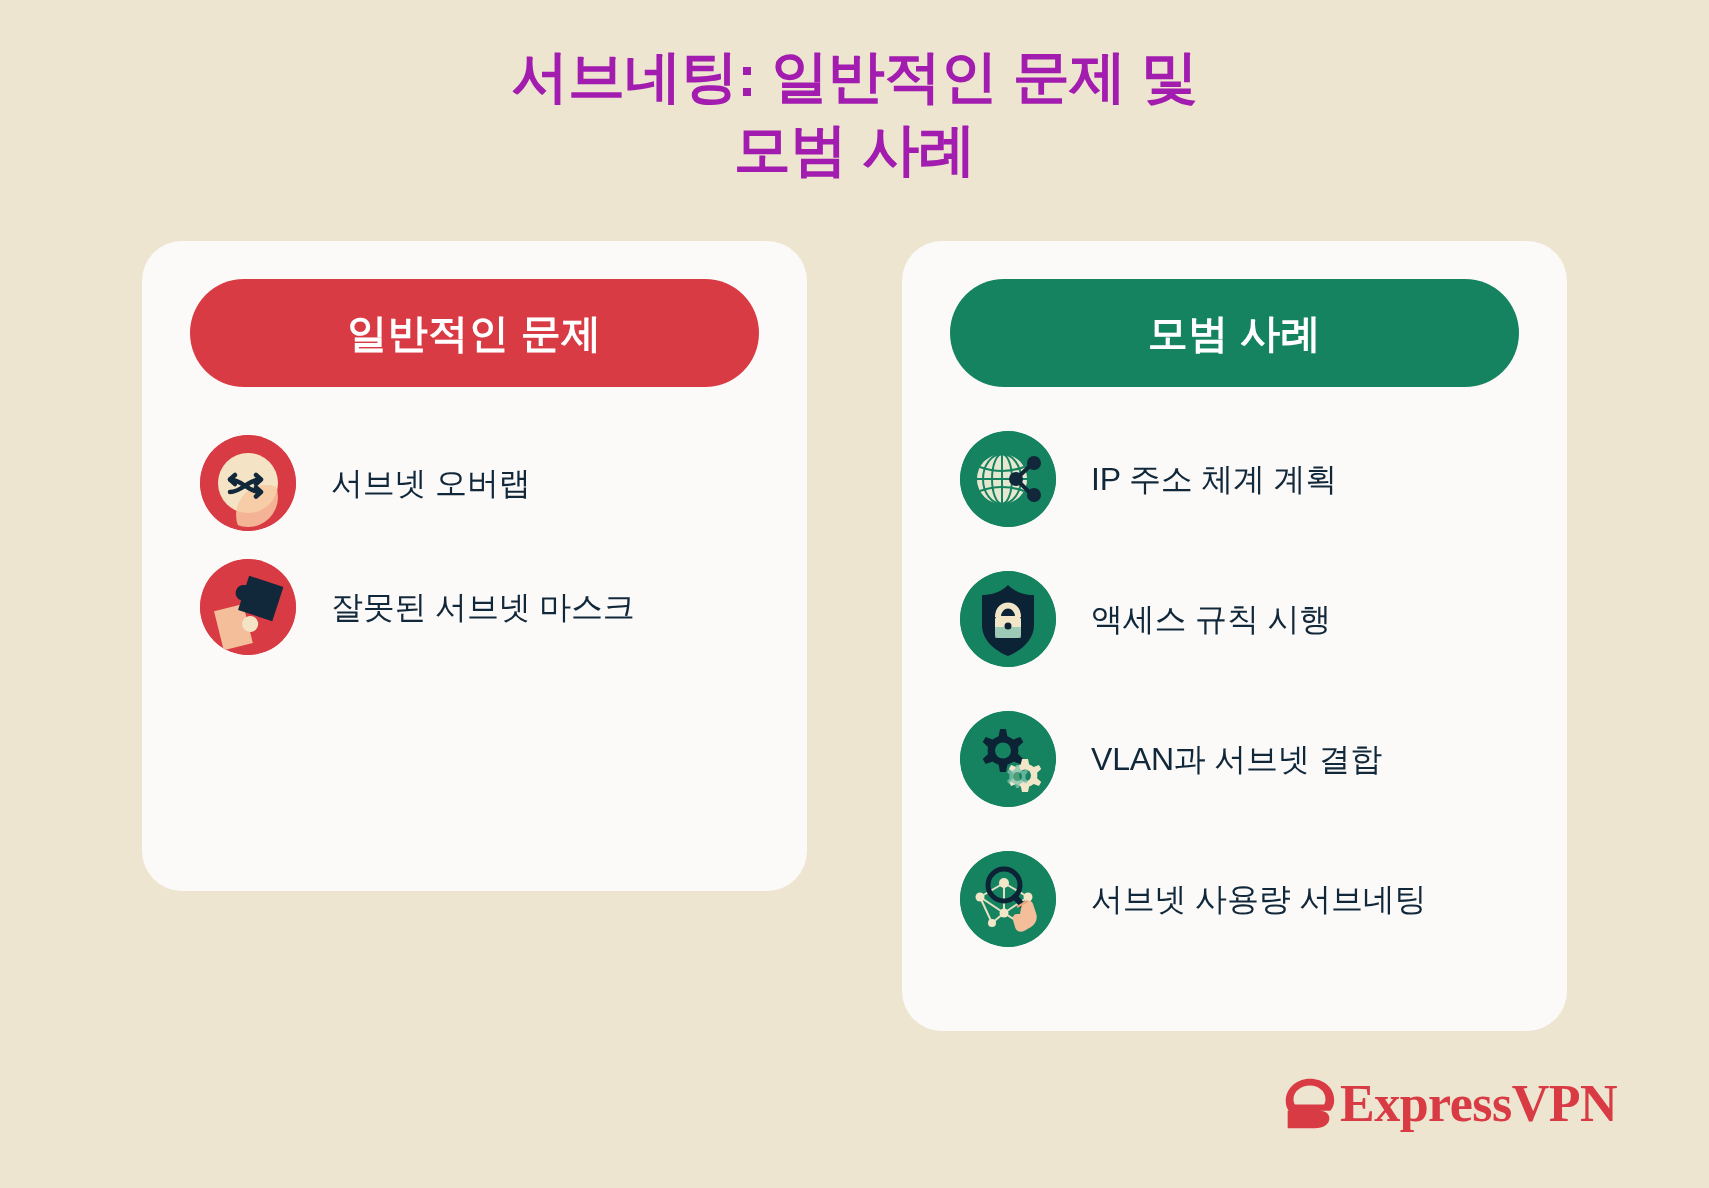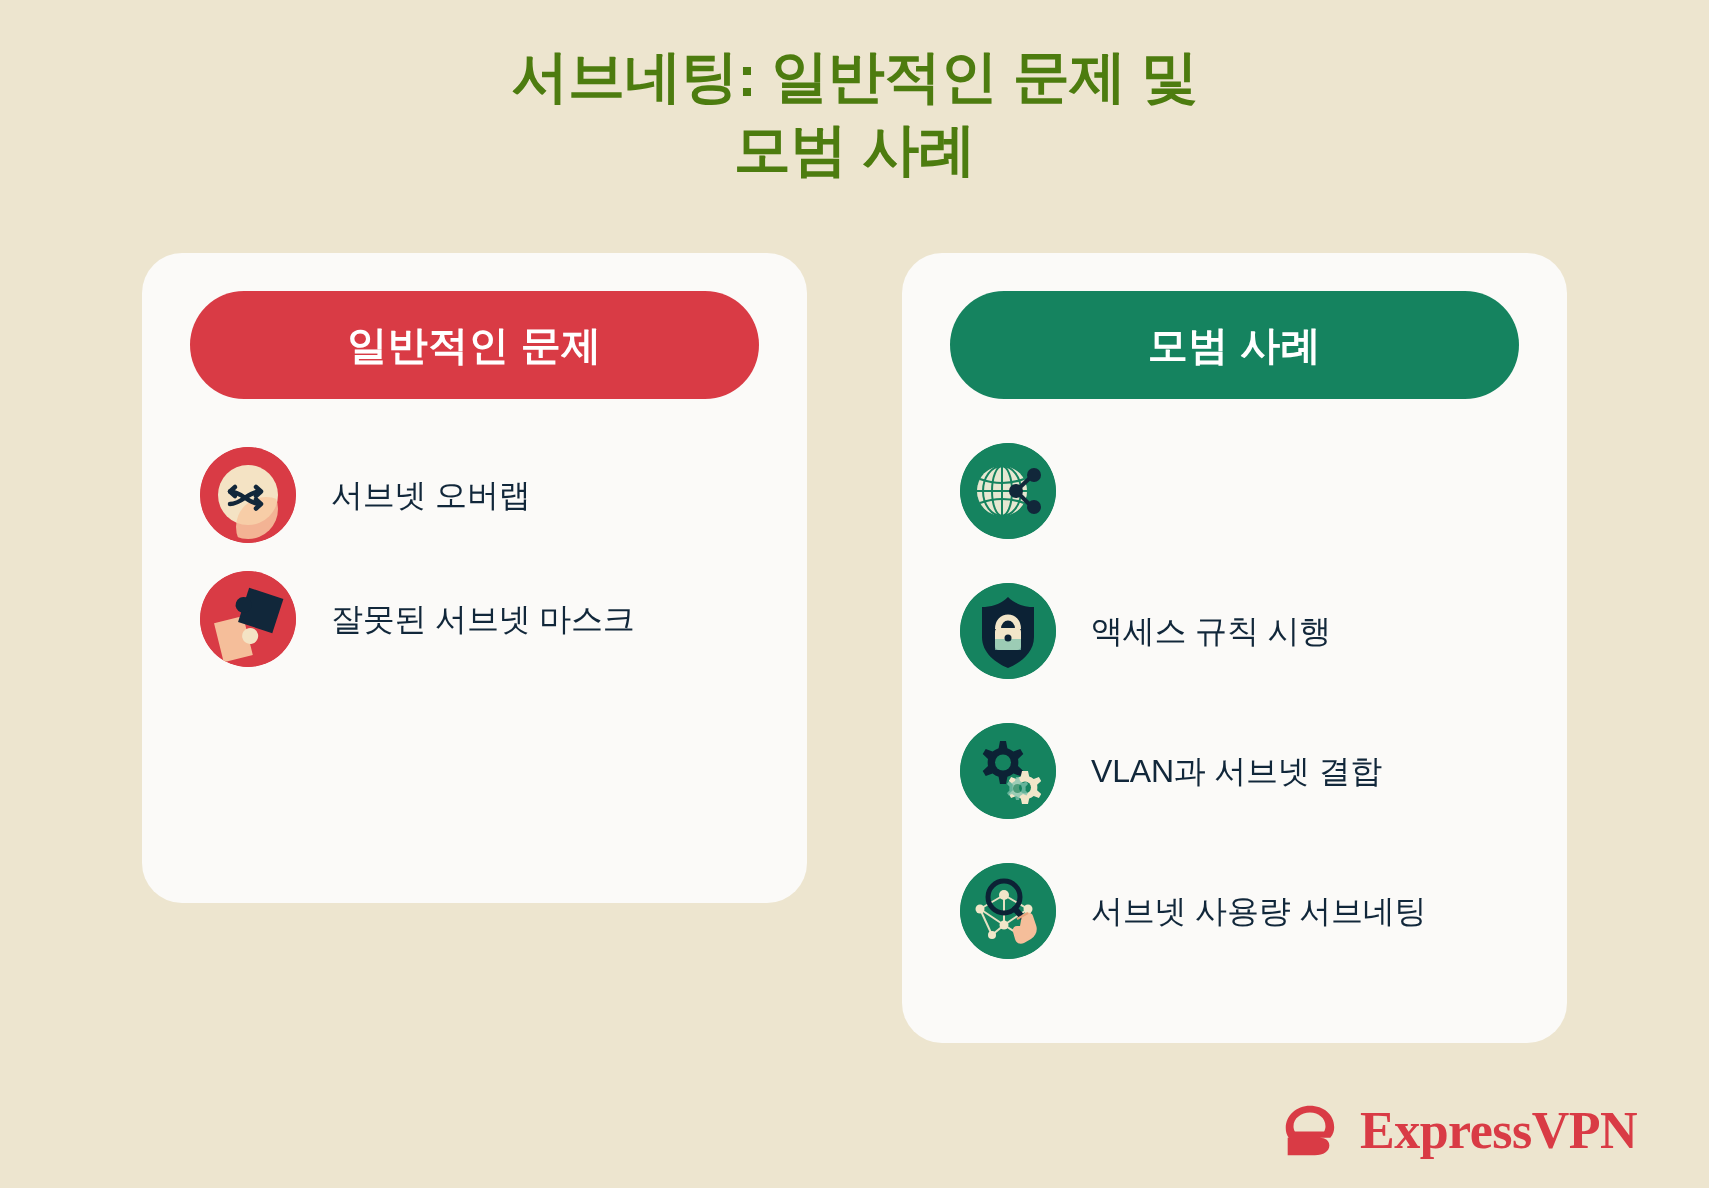--- a/index.html
+++ b/index.html
@@ -18,29 +18,29 @@
   
   .page-title {
     position: absolute;
     top: 40px;
     left: 0;
     width: 1709px;
     text-align: center;
     font-size: 57px;
     font-weight: 700;
     line-height: 1.28;
-    color: #4d7c0f;
+    color: #a21caf;
     letter-spacing: -0.5px;
     white-space: pre-line;
   }
 
   
   .cards {
     position: absolute;
-    top: 253px;
+    top: 241px;
     left: 0;
     width: 1709px;
     height: 790px;
     display: flex;
     justify-content: center;
     align-items: flex-start;
     gap: 95px;
   }
 
   .card {
@@ -100,24 +100,24 @@
     color: #11273a;
     font-weight: 400;
     line-height: 1.2;
     letter-spacing: -0.2px;
   }
 
   
   .logo {
     position: absolute;
     left: 1278px;
-    top: 1100px;
-    display: flex;
-    align-items: center;
-    gap: 20px;
+    top: 1073px;
+    display: flex;
+    align-items: center;
+    gap: 0;
   }
   .logo-mark { width: 62px; height: 62px; display: block; }
   .logo-text {
     font-family: "Liberation Serif", "DejaVu Serif", serif;
     font-size: 52px;
     font-weight: 700;
     color: #d93b45;
     letter-spacing: -0.5px;
     line-height: 1;
   }
@@ -199,20 +199,21 @@
               <g stroke="#11273A" stroke-width="4">
                 <line x1="56" y1="48" x2="72" y2="33"></line>
                 <line x1="56" y1="48" x2="72" y2="64"></line>
               </g>
               <circle cx="56" cy="48" r="7" fill="#11273A"></circle>
               <circle cx="74" cy="32" r="7" fill="#11273A"></circle>
               <circle cx="74" cy="64" r="7" fill="#11273A"></circle>
             </g>
           </svg>
         </span>
+        <span class="item-label">IP 주소 체계 계획</span>
       </div>
 
       <div class="item">
         <span class="item-icon icon-green">
           <svg viewBox="0 0 96 96" width="96" height="96" aria-hidden="true">
             <circle cx="48" cy="48" r="48" fill="#15835F"></circle>
             <path d="M48 14 C40 22 30 24 22 24 L22 54 C22 70 36 80 48 85 C60 80 74 70 74 54 L74 24 C66 24 56 22 48 14 Z" fill="#0C2235"></path>
             <path d="M38 46 C38 39 42.5 34.5 48 34.5 C53.5 34.5 58 39 58 46" fill="none" stroke="#F2E6C9" stroke-width="6"></path>
             <rect x="35" y="45" width="26" height="22" rx="4" fill="#F2E6C9"></rect>
             <rect x="35" y="56" width="26" height="11" rx="0" fill="#7FC3AE" opacity="0.75"></rect>

